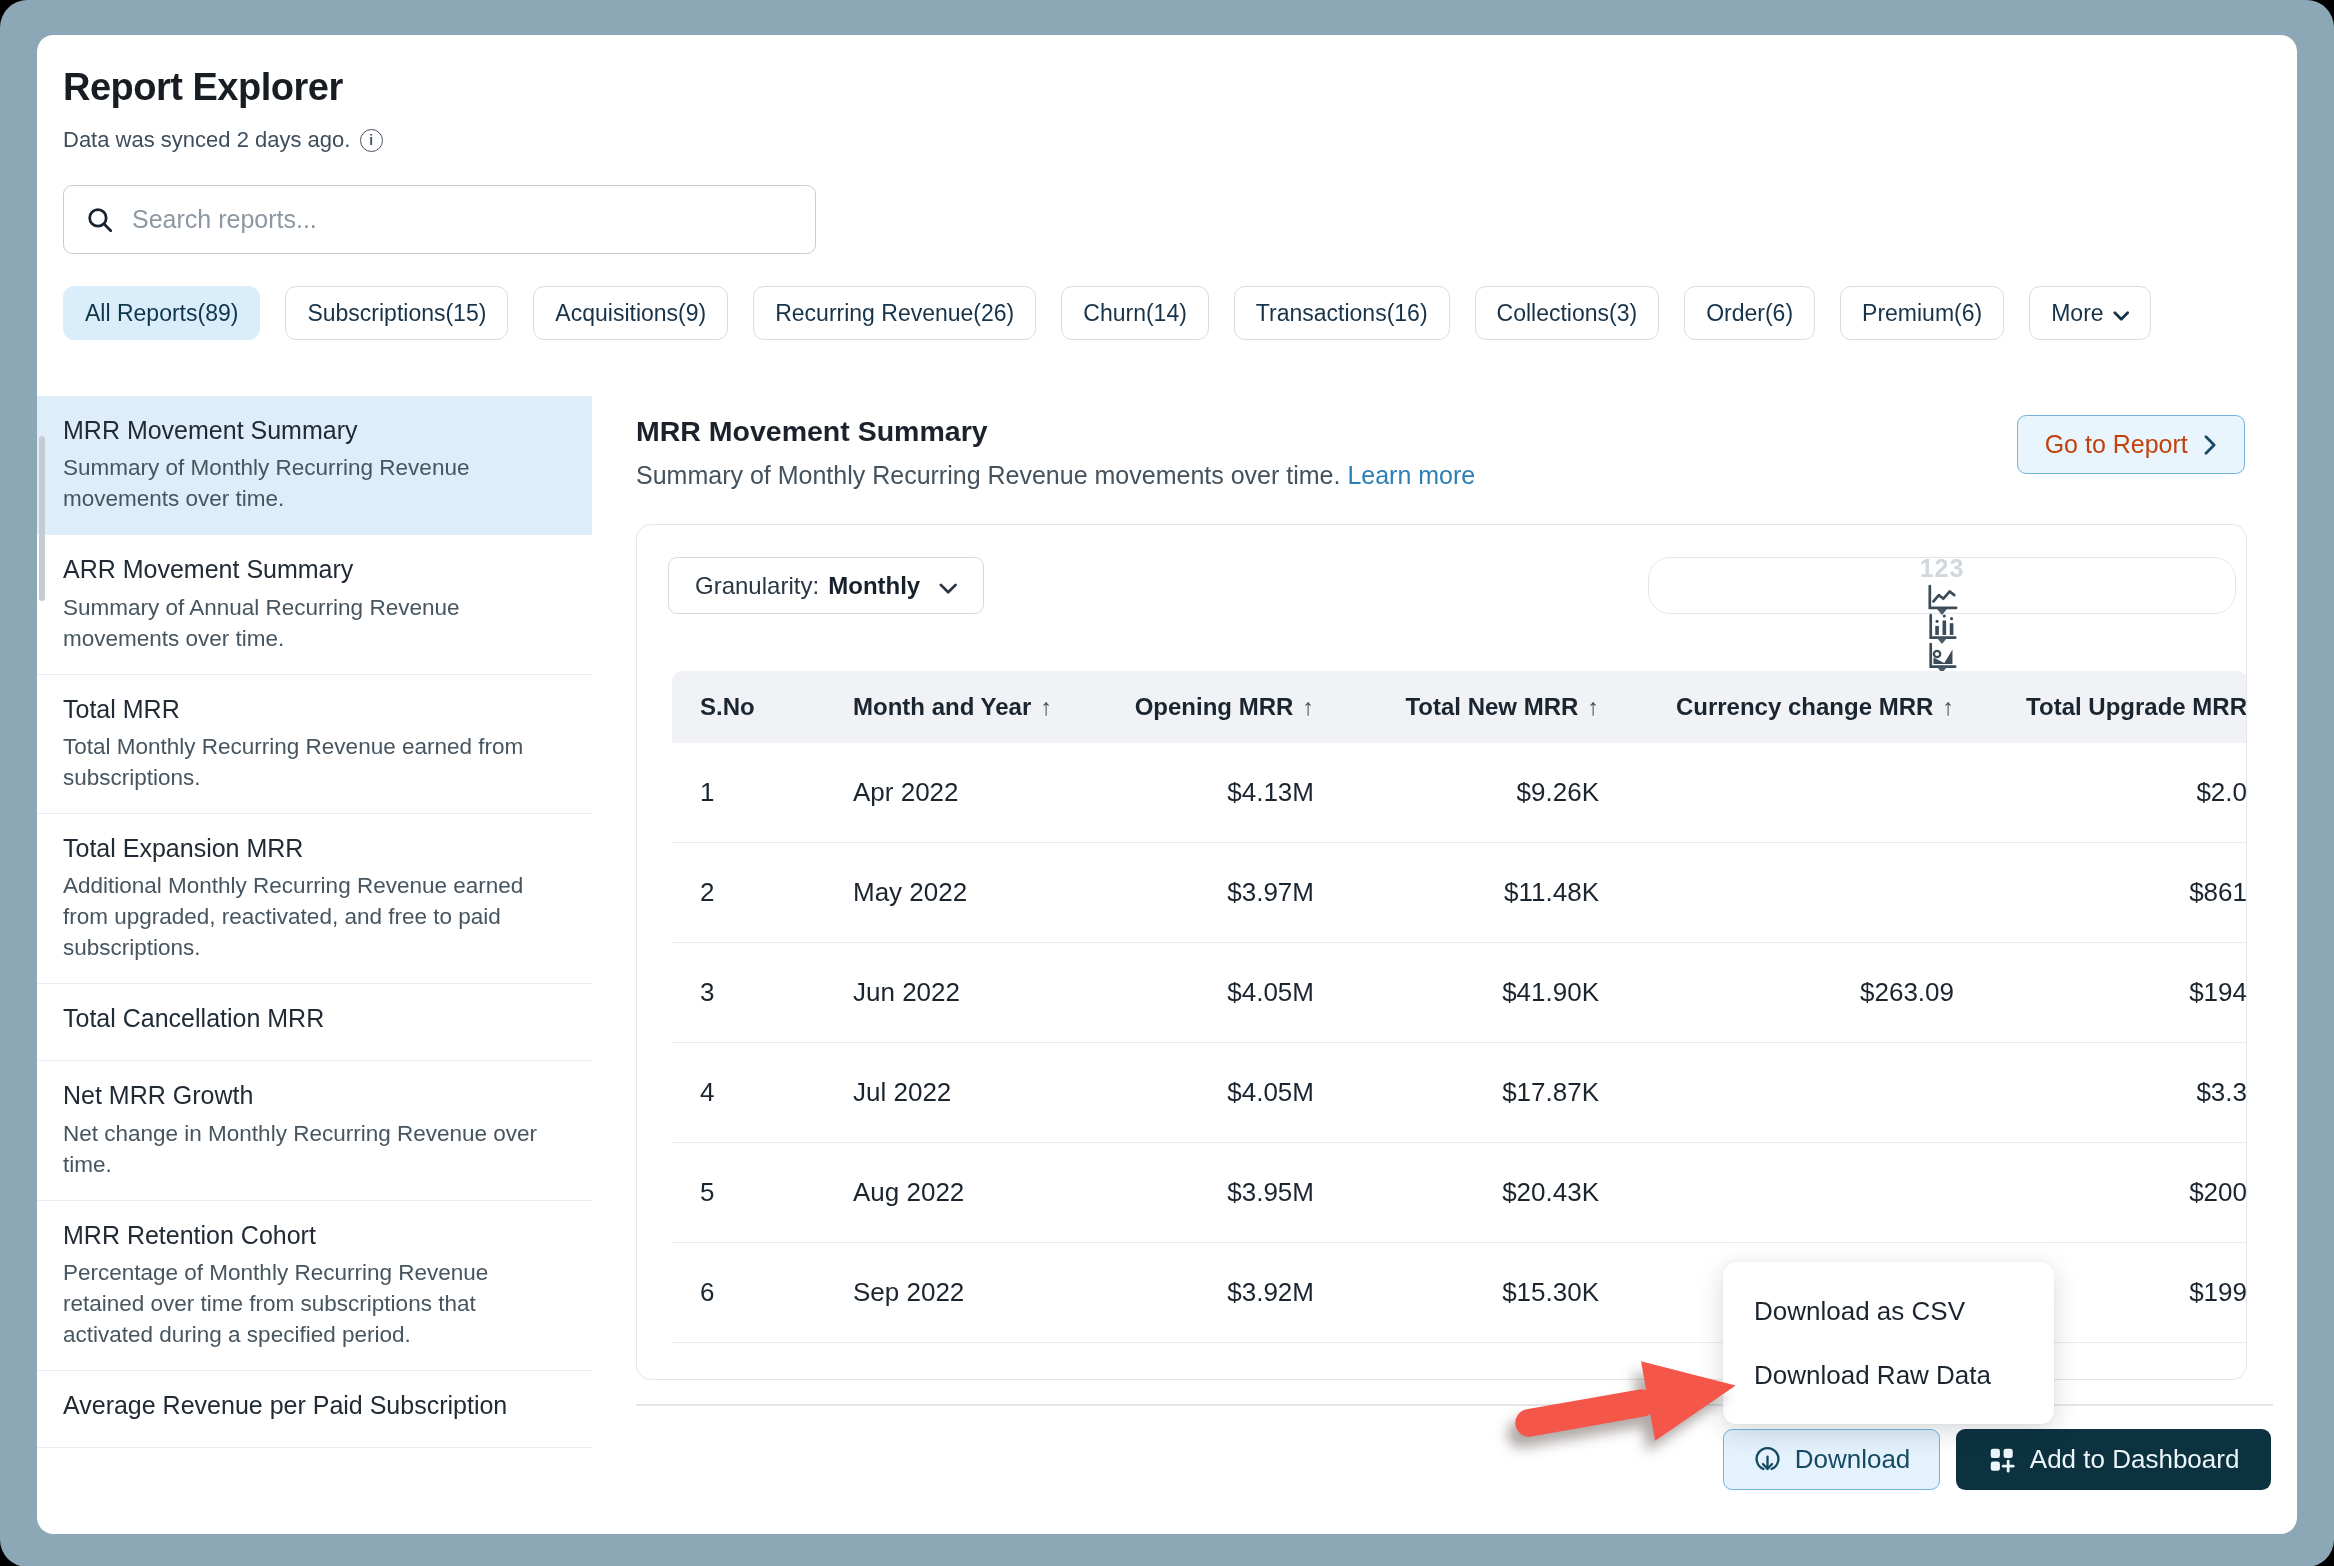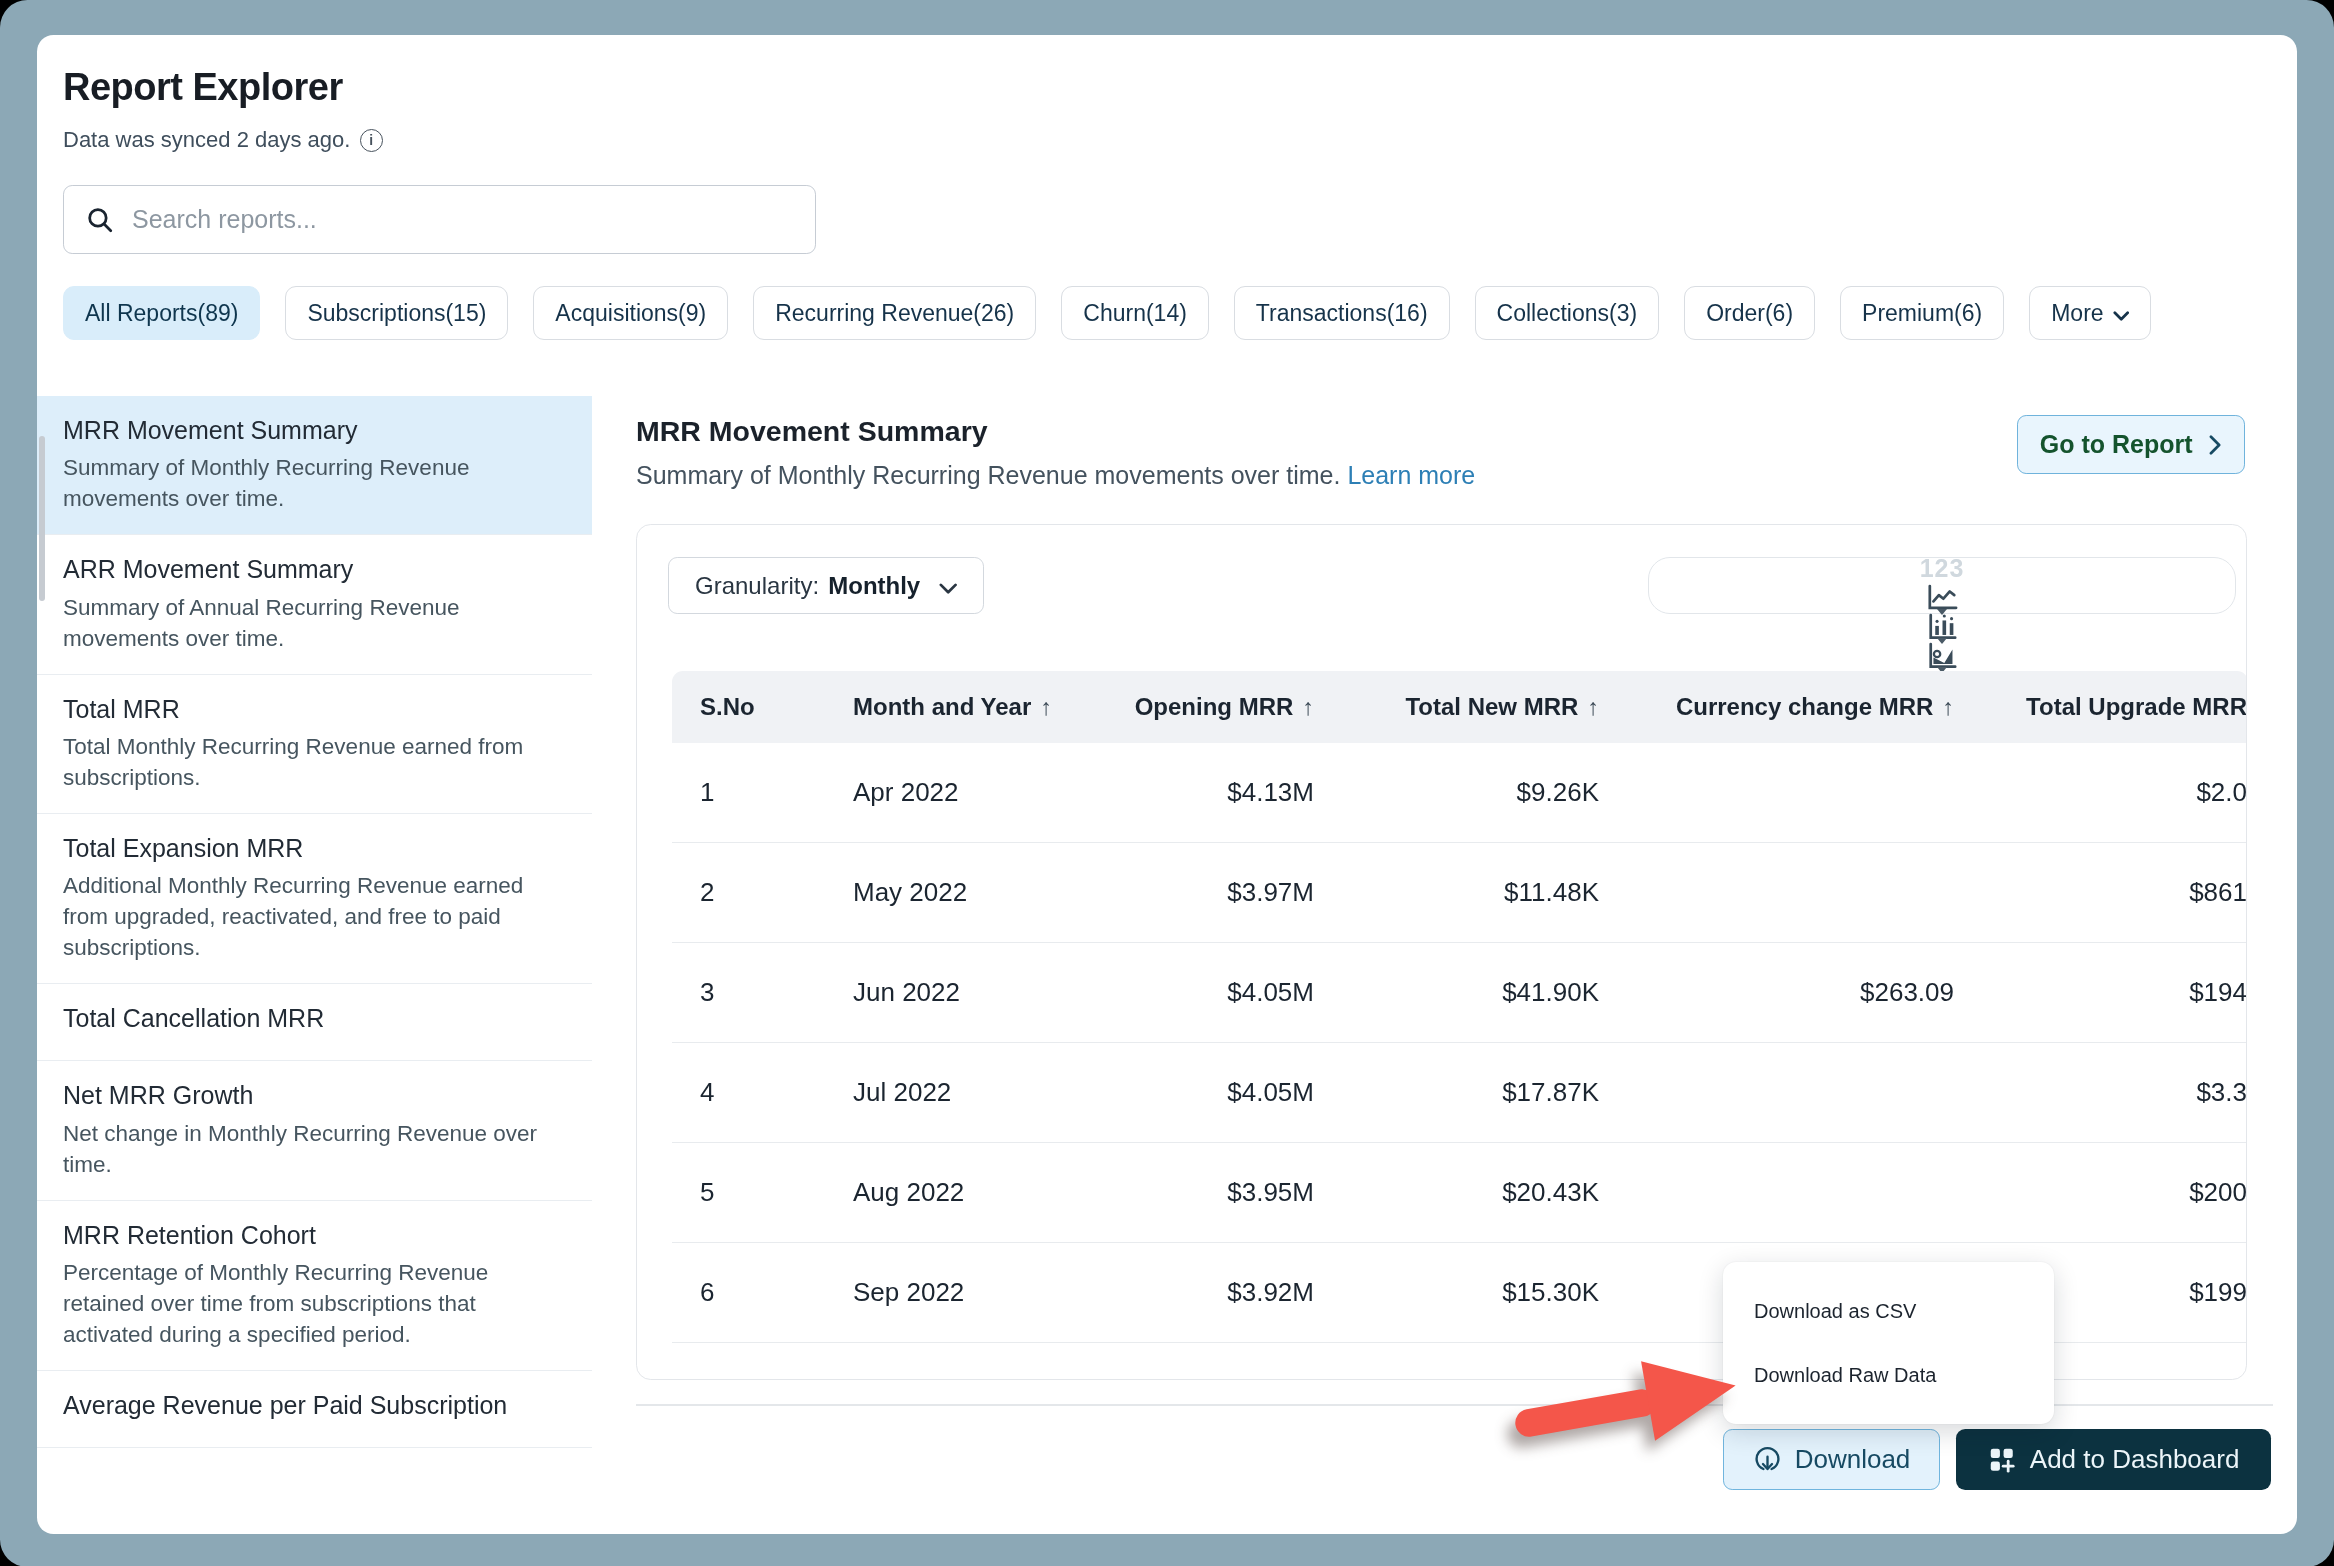--- a/index.html
+++ b/index.html
@@ -29,21 +29,21 @@
   .side-item.selected{background:#ddeefa;}
   .side-item .t{font-size:25px;font-weight:500;color:#222b35;margin-bottom:7.3px;}
   .side-item .d{font-size:22.5px;color:#46555f;line-height:31px;}
   .side-scrollbar{position:absolute;left:1.8px;top:401px;width:6.4px;height:165px;background:#c6cbd1;border-radius:3.7px;}
   
   .main-title{position:absolute;left:599px;top:380px;font-size:28.5px;font-weight:700;color:#1b222b;}
   .main-desc{position:absolute;left:599px;top:426px;font-size:25px;color:#44525e;}
   .main-desc a{color:#2d7fb5;text-decoration:none;cursor:pointer;}
   .go-report{position:absolute;left:1980px;top:380px;width:228px;height:59px;background:#e9f5fd;
              border:1.8px solid #6fb3dc;border-radius:9.2px;display:flex;align-items:center;justify-content:center;
-             gap:16.5px;font-size:25px;color:#14532d;cursor:pointer;box-sizing:border-box;font-weight:bold;}
+             gap:16.5px;font-size:25px;color:#c2410c;cursor:pointer;box-sizing:border-box;}
   
   .card{position:absolute;left:599px;top:489px;width:1611px;height:856px;border:0.9px solid #e3e6ea;
         border-radius:14.7px;background:#fff;box-sizing:border-box;overflow:hidden;}
   .granularity{position:absolute;left:31px;top:32px;width:316px;height:57px;border:1.4px solid #d3d8de;
                border-radius:9.2px;display:flex;align-items:center;justify-content:center;gap:9.2px;
                font-size:24px;color:#2a3642;cursor:pointer;box-sizing:border-box;}
   .granularity b{font-weight:700;color:#16212c;}
   .granularity .chev{margin-left:9.2px;margin-top:3.7px;}
   .viewbar{position:absolute;right:10px;top:32px;width:588px;height:57px;border:1.4px solid #e2e6ea;
            border-radius:22px;display:flex;align-items:center;justify-content:space-around;padding:0 5.5px;box-sizing:border-box;flex-direction:column;}
@@ -70,21 +70,21 @@
   
   .divider{position:absolute;left:599px;top:1369px;width:1637px;height:1.8px;background:#e4e7ea;}
   .btn-download{position:absolute;left:1686px;top:1394px;width:217px;height:61px;background:#e3f2fc;
                 border:1.8px solid #70b5de;border-radius:9.2px;display:flex;align-items:center;justify-content:center;
                 gap:13px;font-size:26px;color:#174a63;cursor:pointer;box-sizing:border-box;}
   .btn-dashboard{position:absolute;left:1919px;top:1394px;width:315px;height:61px;background:#0c3240;
                  border-radius:9.2px;display:flex;align-items:center;justify-content:center;gap:14.7px;
                  font-size:26px;color:#ecf5f9;cursor:pointer;}
   .menu{position:absolute;left:1686px;top:1227px;width:331px;height:162px;background:#fff;border-radius:13px;
         box-shadow:0 7.3px 26px rgba(15,25,35,.16),0 0 1.8px rgba(0,0,0,.08);padding:16.5px 0;box-sizing:border-box;z-index:30;}
-  .menu-item{height:64px;line-height:64px;padding-left:31px;font-size:20px;color:#1c242e;cursor:pointer;}
+  .menu-item{height:64px;line-height:64px;padding-left:31px;font-size:26px;color:#1c242e;cursor:pointer;}
   .arrow-annot{position:absolute;left:1469px;top:1304px;z-index:40;
                filter:drop-shadow(-7.3px 11px 6.4px rgba(45,25,20,.38));}
 </style>
 </head>
 <body>
 
 <div class="frame">
 <div class="window">
 
   <div class="page-title">Report Explorer</div>

